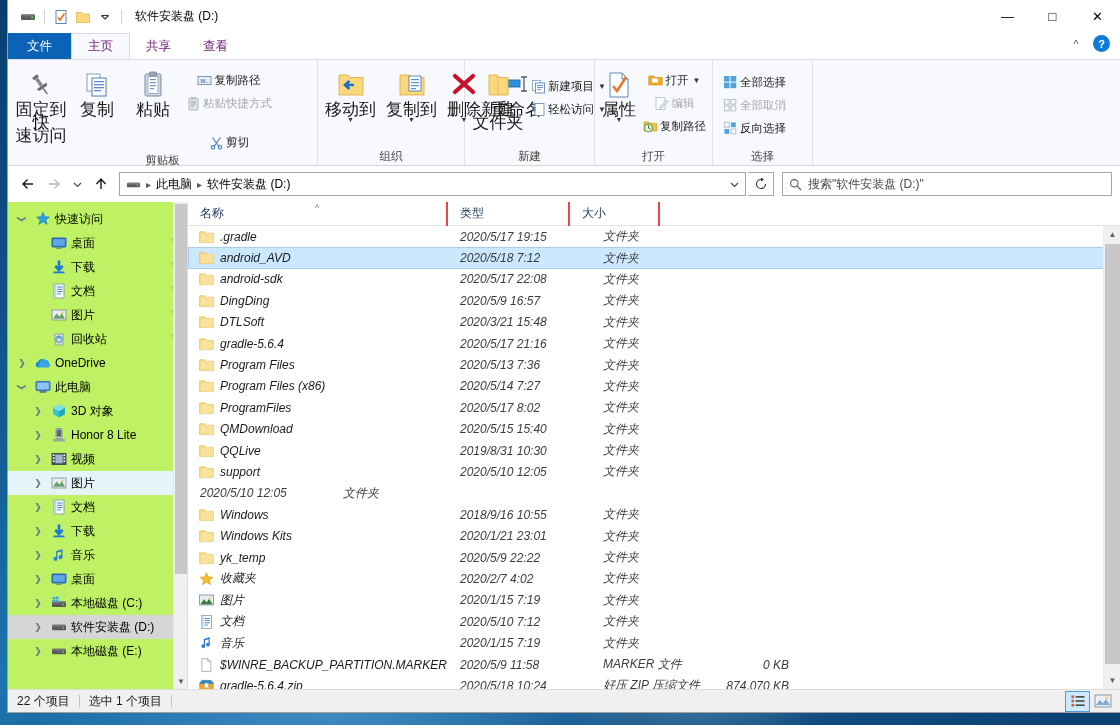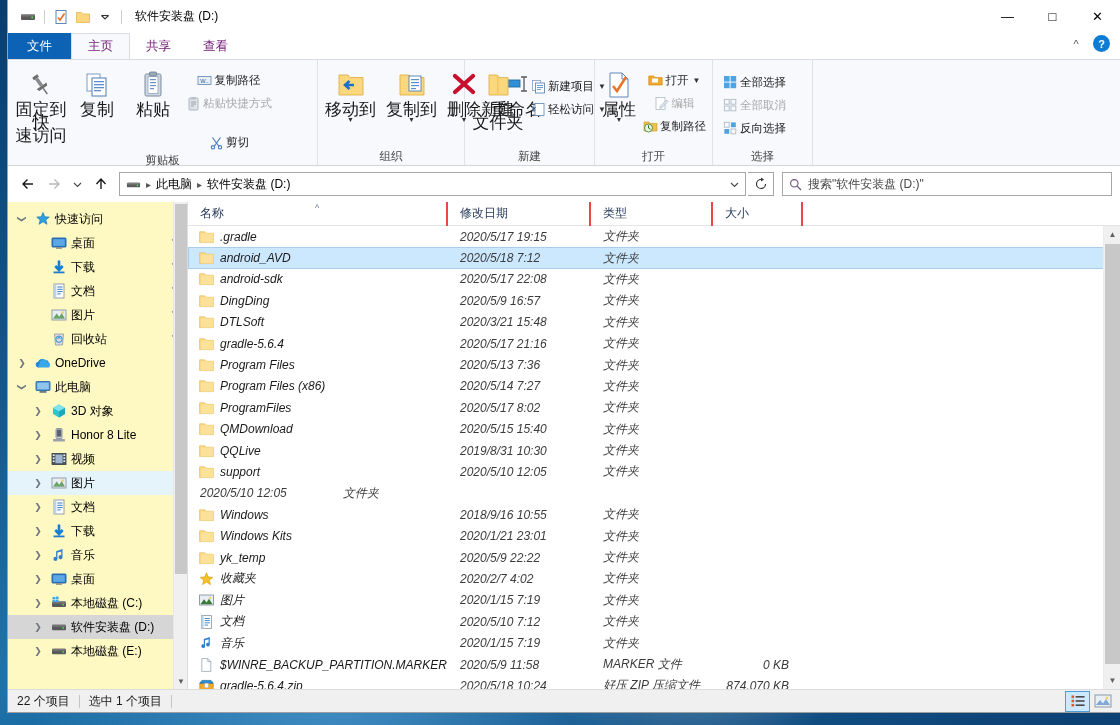--- a/index.html
+++ b/index.html
@@ -137,21 +137,21 @@
   }
   .searchbox {
     width: 330px; height: 24px; border: 1px solid #a6a6a6; background: #fff;
     display: flex; align-items: center; gap: 6px; padding: 0 6px; margin-left: 6px;
   }
   .searchbox .ph { font-size: 12px; color: #4a4a4a; white-space: nowrap; }
   
   .bodyarea { flex: 1; display: flex; min-height: 0; position: relative; }
   
   .sidebar {
-    width: 180px; background: #fef9c3; border-right: 1px solid #dcdcdc;
+    width: 180px; background: #bef264; border-right: 1px solid #dcdcdc;
     position: relative; overflow: hidden; flex: none;
   }
   .navlist { padding-top: 5px; }
   .navitem {
     height: 24px; display: flex; align-items: center; gap: 4px;
     padding-right: 6px; white-space: nowrap; position: relative;
   }
   .navitem.highlight { background: #e5f3fb; }
   .navitem.greyselect { background: #d6d6d6; }
   .twisty {
@@ -890,21 +890,20 @@
         <div class="sb-thumb" style="top:2px;height:370px"></div>
       </div>
     </div>
 
     <div class="filepane">
       <div class="colhead">
         <div class="col c-name">
           <span>名称</span>
           <span class="sortcaret">^</span>
         </div>
-        <div class="col c-date">修改日期</div>
         <div class="col c-type">类型</div>
         <div class="col c-size">大小</div>
         <div class="col c-blank"></div>
       </div>
       <div class="rows" id="rows">
           <div class="row">
             <div class="cell name">
               <span class="fileicon">
                 <svg width="15" height="14" viewBox="0 0 15 14">
                   <path d="M0.6 1.8h5.2l1.1 1.5h7.5V12.6H0.6z" fill="#fbd87e" stroke="#e6bd5c" stroke-width="0.7"></path>

